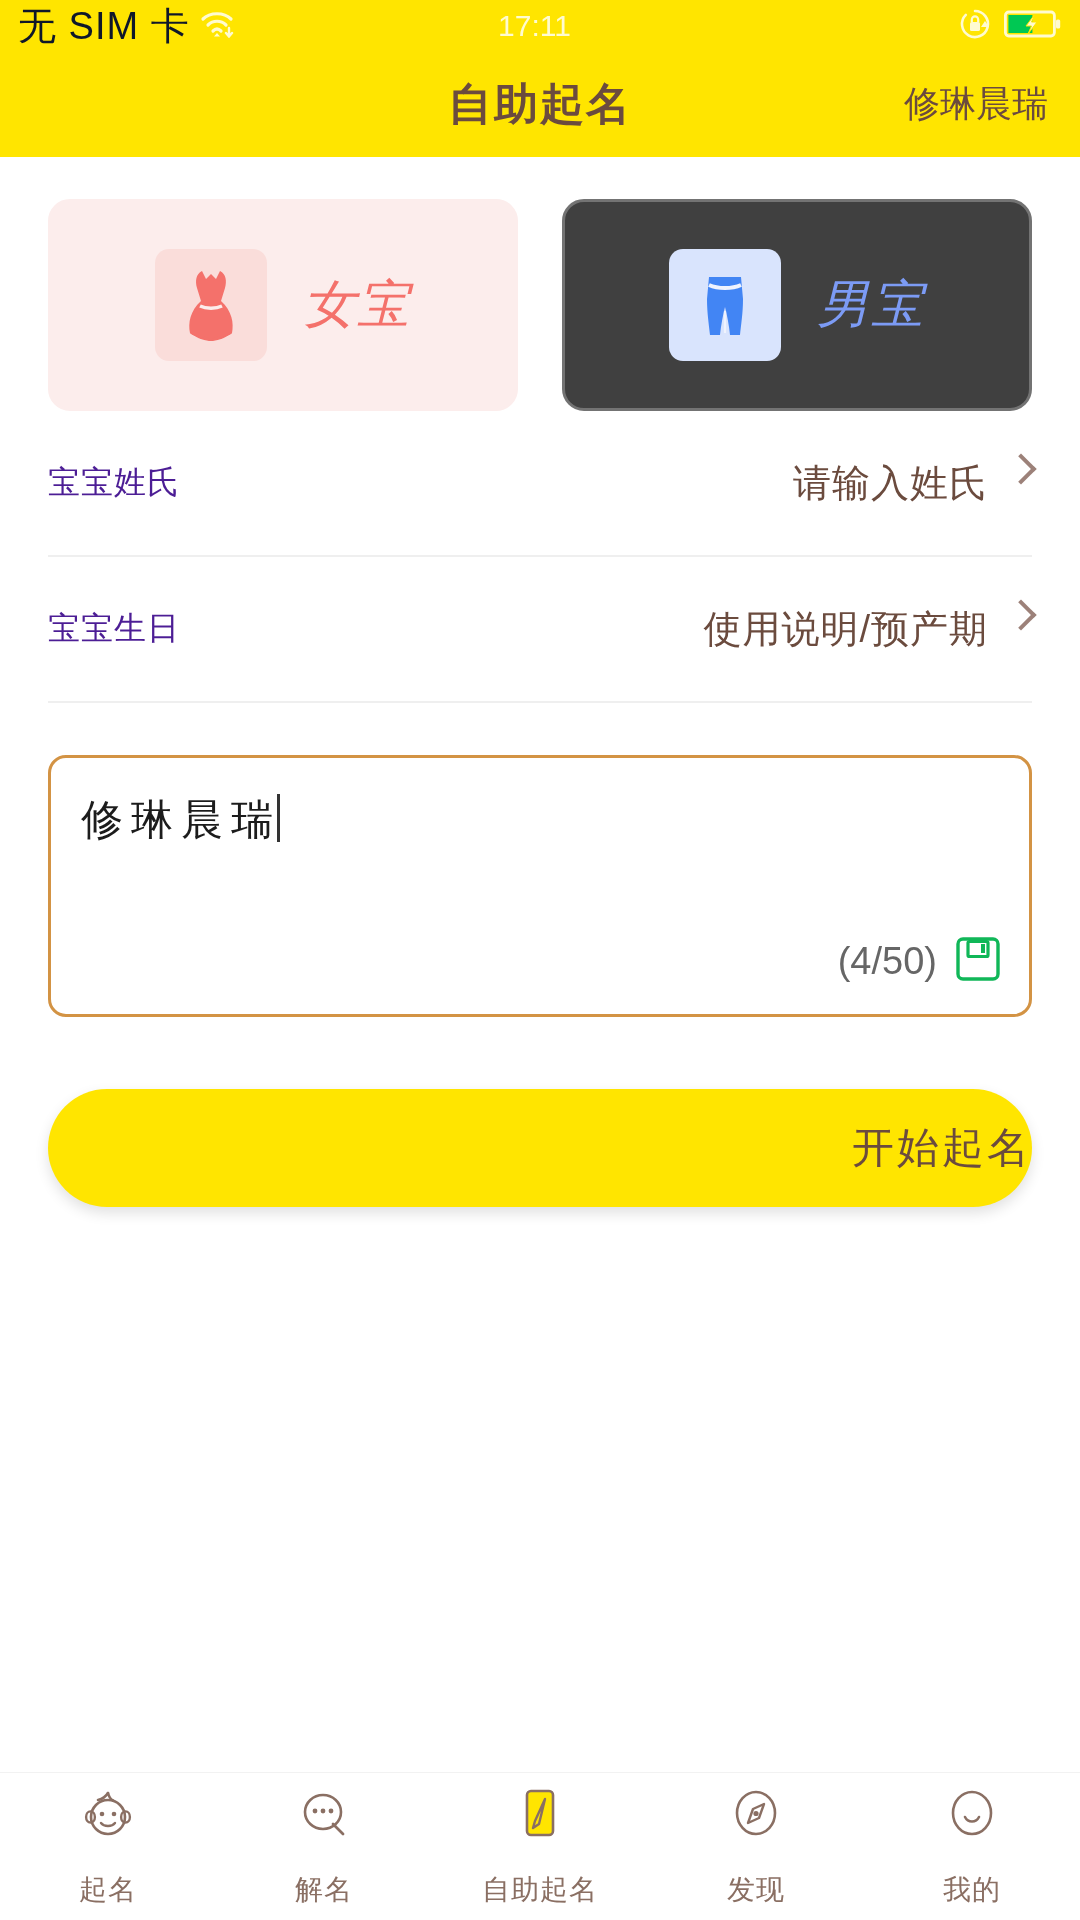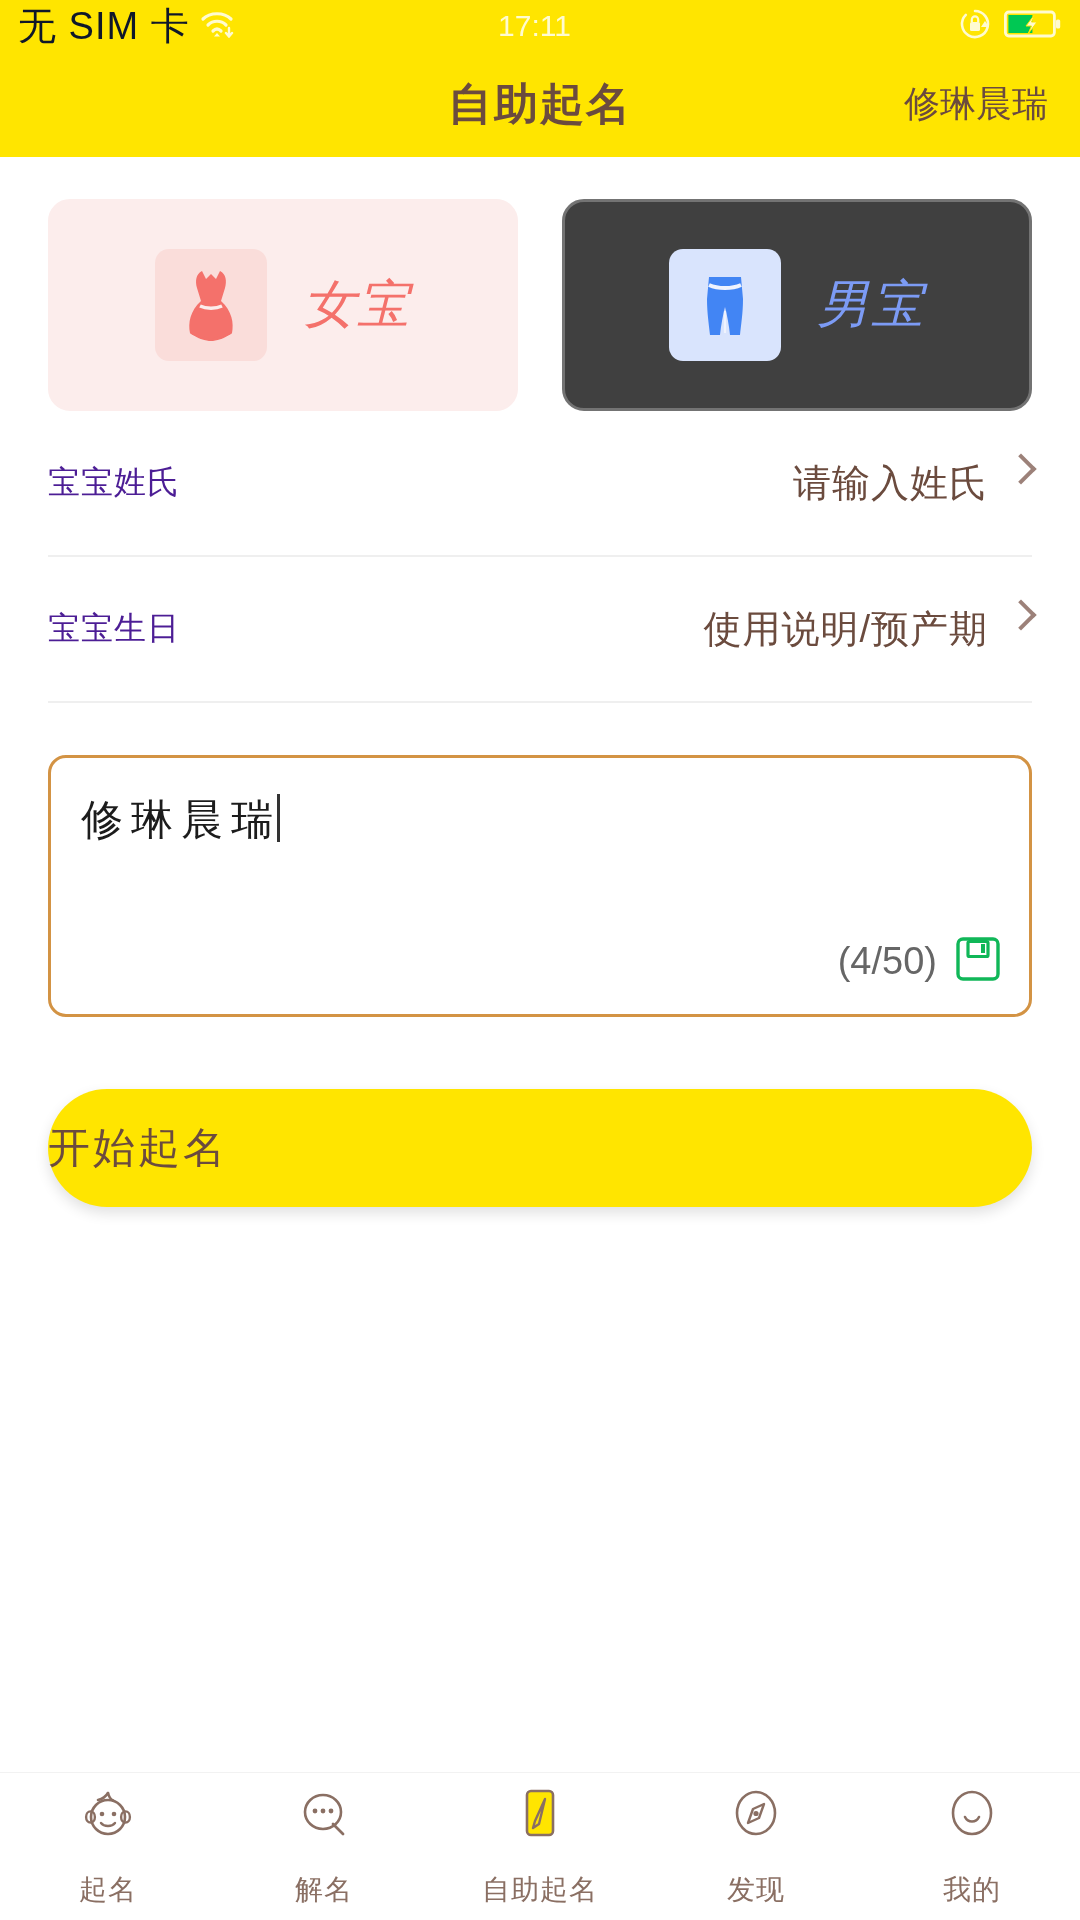--- a/index.html
+++ b/index.html
@@ -180,21 +180,21 @@
   }
 
   
   .cta{
     margin:72px 48px 0 48px;
     height:118px;
     background:#FFE500;
     border-radius:60px;
     display:flex;
     align-items:center;
-    justify-content:flex-start;
+    justify-content:flex-end;
     box-shadow:0 6px 14px rgba(0,0,0,0.12);
     border:none;
     width:calc(100% - 96px);
     cursor:pointer;
   }
   .cta-label{
     font-size:42px;
     color:#6B4B3E;
     letter-spacing:3px;
   }

